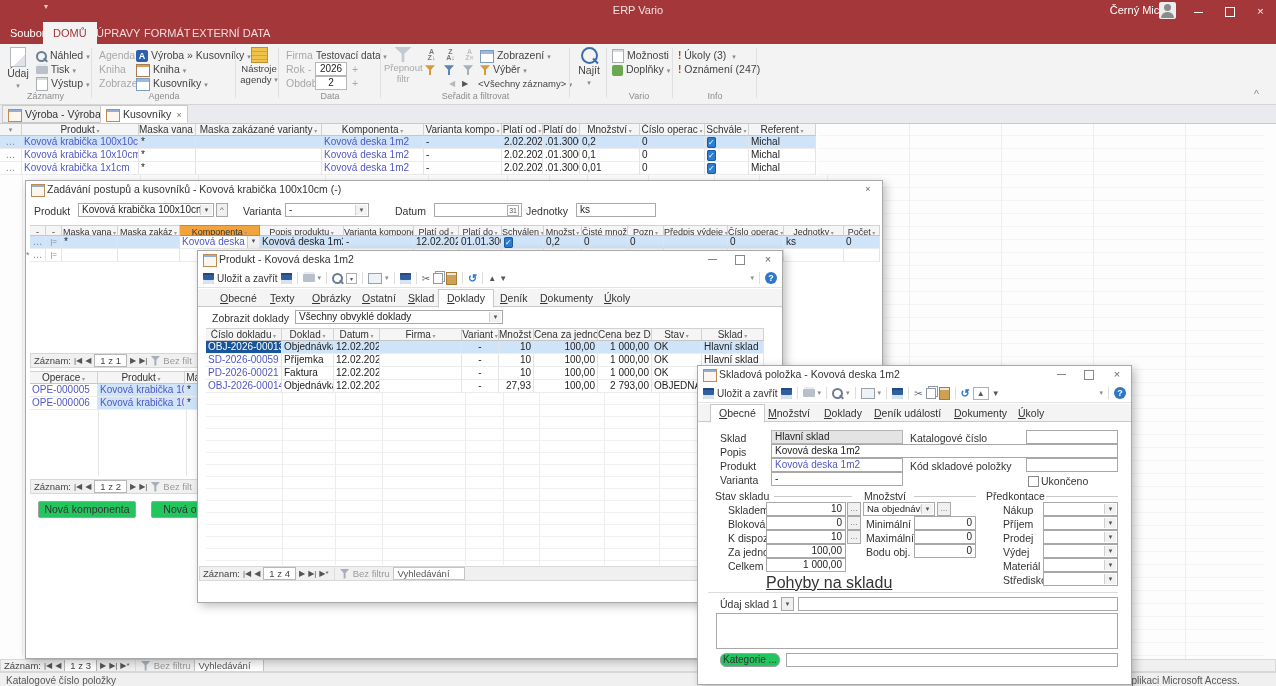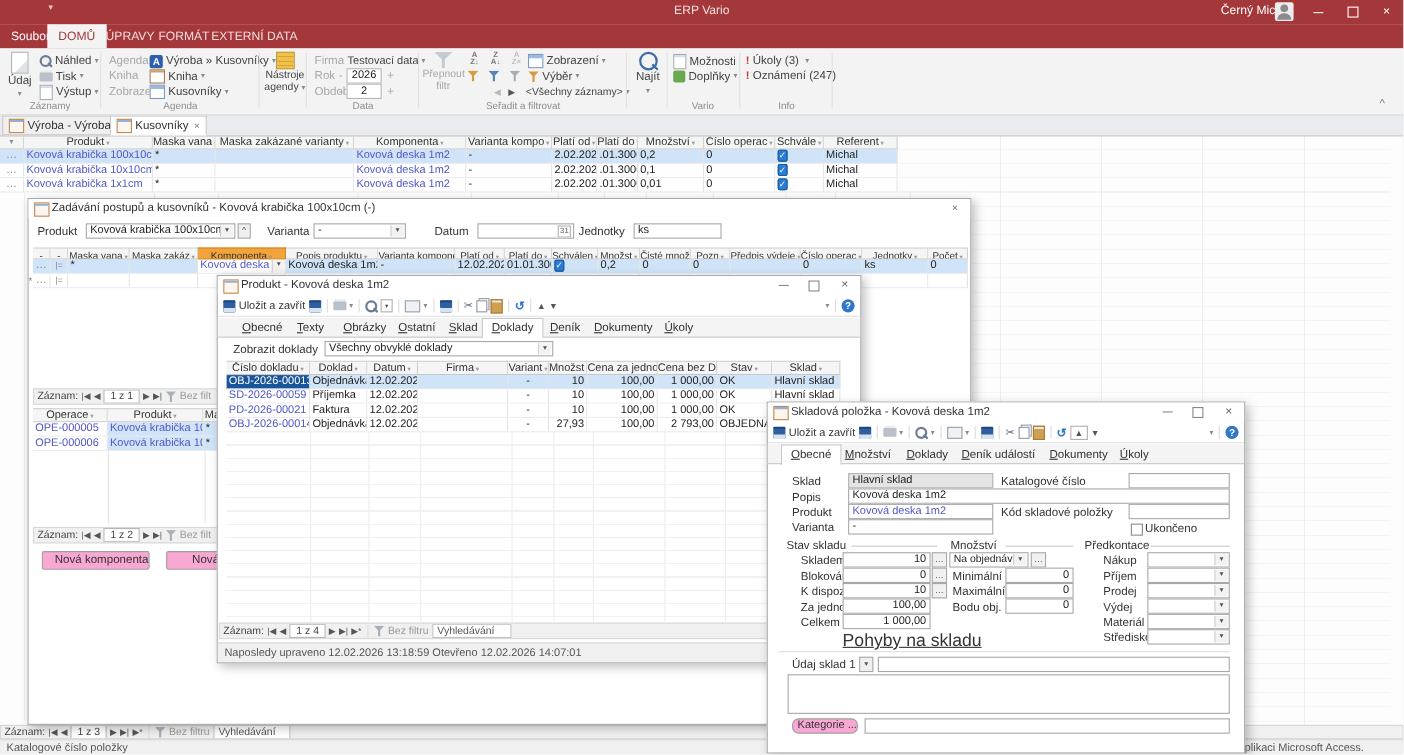--- a/index.html
+++ b/index.html
@@ -107,21 +107,21 @@
   .fld.grayf{background:#e4e4e4;border-color:#b4b4b4}
   .drop{position:absolute;right:1px;top:1px;bottom:1px;width:11px;background:#f2f2f2;border-left:1px solid #cfcfcf;color:#555;font-size:6px;text-align:center;line-height:11px}
   .dots3{position:absolute;box-sizing:border-box;height:14px;width:14px;border:1px solid #a8a8a8;background:#f0f0f0;text-align:center;font-size:8px;line-height:11px;color:#555}
   .hline{position:absolute;height:1px;background:#c9c9c9}
   .sectlbl{position:absolute;font-size:10.5px;color:#333;white-space:nowrap}
   .navbar{position:absolute;background:#f0f0f0;border:1px solid #d8d8d8;display:flex;align-items:center;font-size:9.5px;color:#444;gap:3px;padding:0 3px;box-sizing:border-box;overflow:hidden;white-space:nowrap}
   .ncount{border:1px solid #b8b8b8;background:#fff;padding:0 5px;height:11px;line-height:11px;font-size:9.5px;flex:none}
   .nbtn{color:#555;font-size:8px;flex:none}
   .searchbox{border:1px solid #c4c4c4;background:#fff;padding:0 4px;height:11px;line-height:11px;color:#555;flex:none}
   .statusb{position:absolute;background:#f0f0f0;border-top:1px solid #d8d8d8;font-size:10px;color:#555}
-  .btn{position:absolute;box-sizing:border-box;border:1px solid #a0a0a0;background:#f9a8d4;text-align:right;font-size:10.5px;color:#333;border-radius:2px}
+  .btn{position:absolute;box-sizing:border-box;border:1px solid #a0a0a0;background:#22c55e;text-align:center;font-size:10.5px;color:#333;border-radius:2px}
   .chkbox{position:absolute;width:9px;height:9px;border:1px solid #8a8a8a;background:#fff}
   .grip{position:absolute;right:2px;bottom:2px;width:8px;height:8px;background:repeating-linear-gradient(135deg,transparent 0 2px,#b8b8b8 2px 3px)}
   .caretbtn{position:absolute;box-sizing:border-box;height:14px;width:12px;border:1px solid #a8a8a8;background:#f0f0f0;text-align:center;font-size:8px;line-height:12px;color:#555}
   .pempty{background:repeating-linear-gradient(to bottom,#fff 0 11px,#f1f1f1 11px 12px)}
 </style>
 </head>
 <body>
 
 <div class="screen">
 
@@ -588,23 +588,20 @@
       <span class="nbtn">|◀</span>
       <span class="nbtn">◀</span>
       <span class="ncount">1 z 4</span>
       <span class="nbtn">▶</span>
       <span class="nbtn">▶|</span>
       <span class="nbtn">▶*</span>
       <span class="tsep"></span>
       <span class="ic icfun icfunG"></span>
       <span style="color:#9a9a9a">Bez filtru</span>
       <span class="searchbox" style="width:62px">Vyhledávání</span>
-    </div>
-    <div class="statusb" style="left:0;top:333px;width:582px;height:17px">
-      <span class="abs" style="left:6px;top:3px">Naposledy upraveno 12.02.2026 13:18:59 Otevřeno 12.02.2026 14:07:01</span>
     </div>
   </div>
 
   <div class="dlg" style="left:697px;top:365px;width:433px;height:318px;z-index:30">
     <div class="dtitle">
       <span class="dico ic icform"></span>
       <span class="dtl">Skladová položka - Kovová deska 1m2</span>
       <span class="dwb" style="right:56px"><span class="minbar" style="background:#888"></span></span>
       <span class="dwb" style="right:28px"><span class="maxbox" style="border-color:#888"></span></span>
       <span class="dwb" style="right:0;font-size:11px">×</span>

